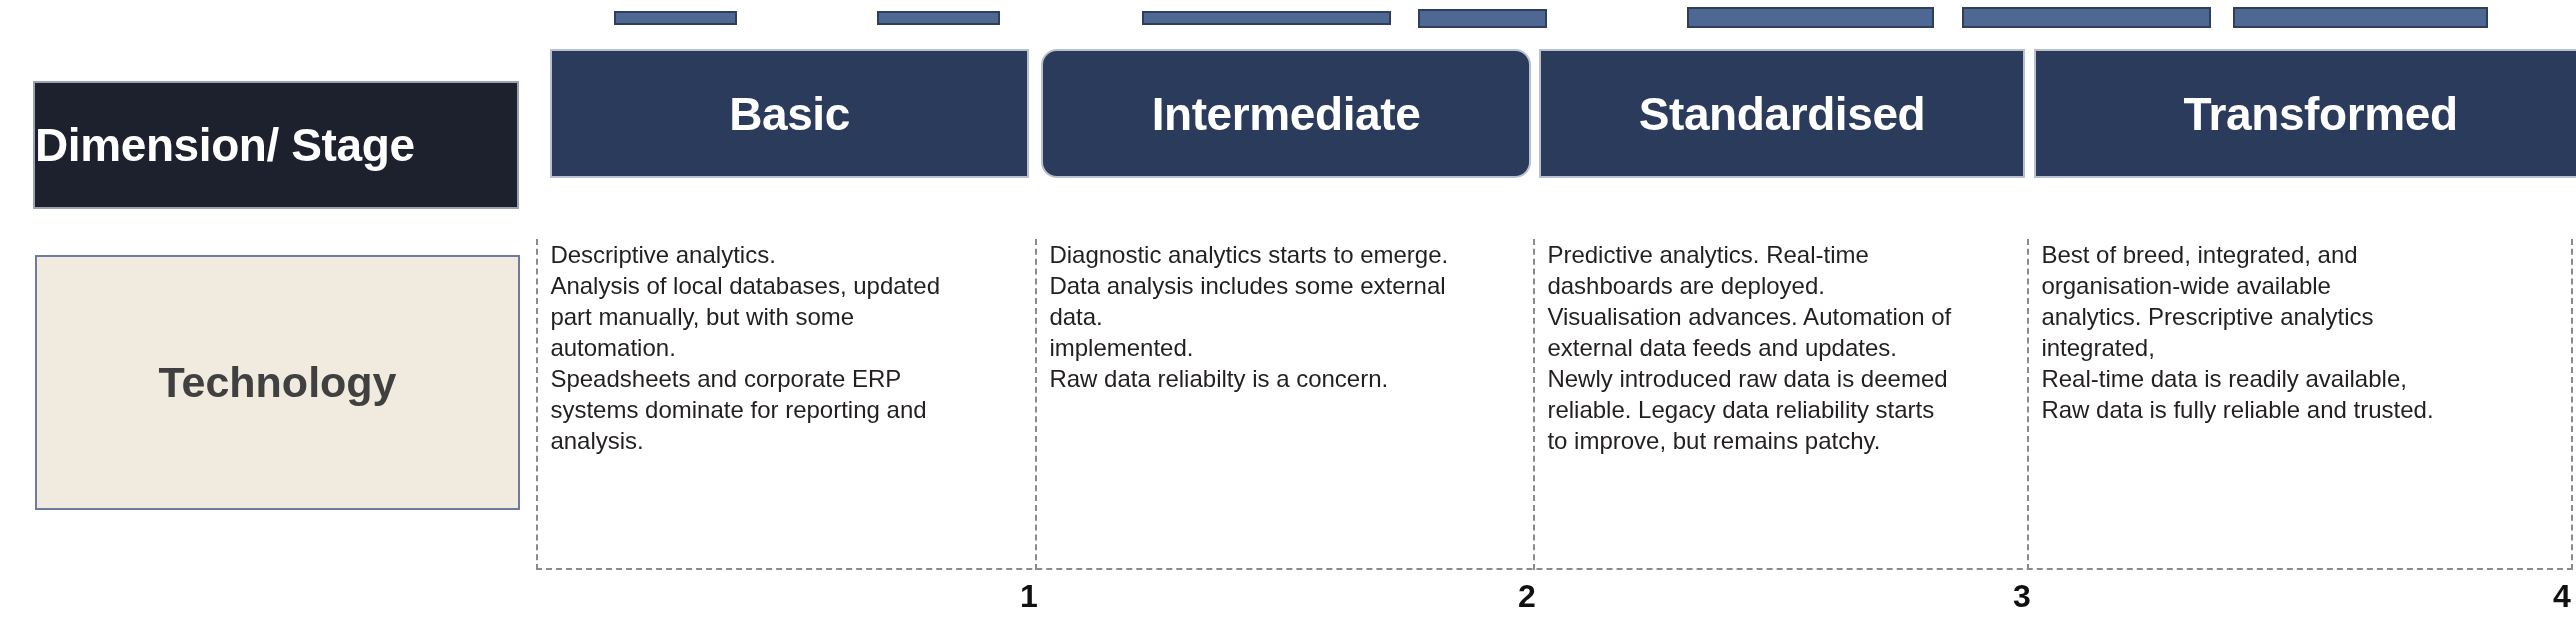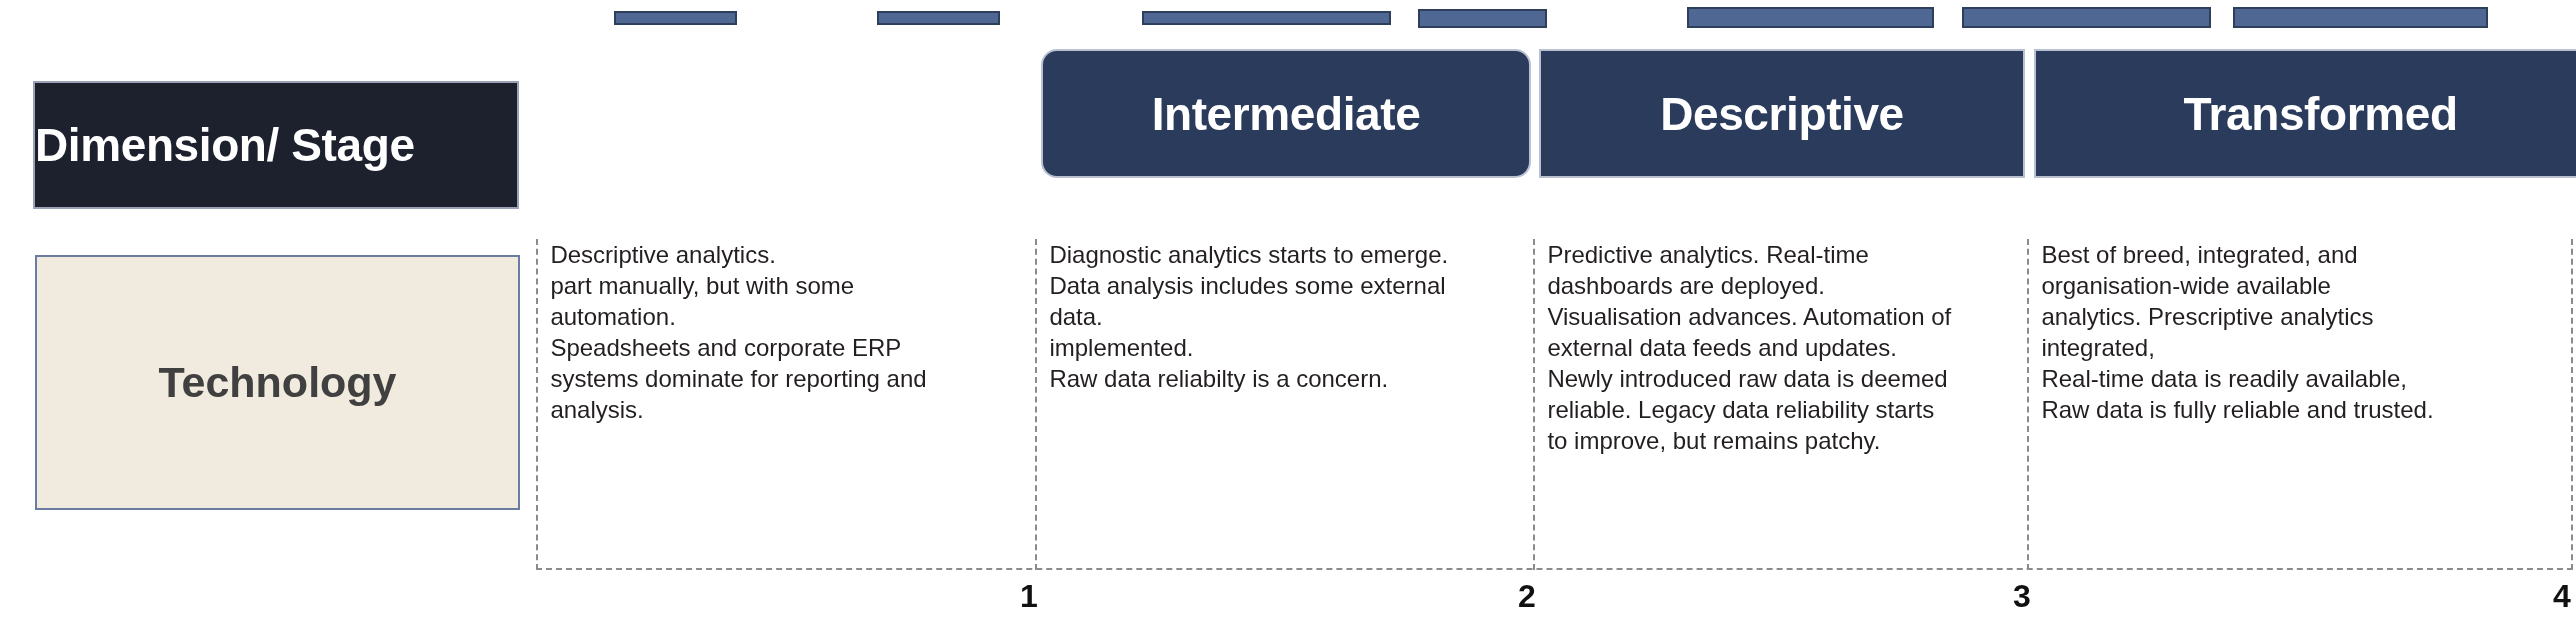--- a/index.html
+++ b/index.html
@@ -148,38 +148,42 @@
   <div class="topbar" style="left:2233px; top:7.2px; width:255px; height:21px;"></div>
 
   <div class="dim-header">
     <span class="dim-header-label">Dimension/ Stage</span>
   </div>
 
   <div class="dim-row-box">
     <span class="dim-row-label">Technology</span>
   </div>
 
+  <div class="stage-header" style="left:550px; width:479px;">
+    <span class="stage-header-label">Basic</span>
+  </div>
   <div class="stage-header" style="left:1041px; width:490px;border-radius:16px;">
     <span class="stage-header-label">Intermediate</span>
   </div>
   <div class="stage-header" style="left:1539px; width:486px;">
-    <span class="stage-header-label">Descriptive</span>
+    <span class="stage-header-label">Standardised</span>
   </div>
   <div class="stage-header" style="left:2034px; width:573px;">
     <span class="stage-header-label">Transformed</span>
   </div>
 
   <div class="vdash" style="left:536px;"></div>
   <div class="vdash" style="left:1035px;"></div>
   <div class="vdash" style="left:1533px;"></div>
   <div class="vdash" style="left:2027px;"></div>
   <div class="vdash" style="left:2571px;"></div>
 
   <div class="stage-cell" style="left:536px; width:499px;">
     <div class="cell-line">Descriptive analytics.</div>
+    <div class="cell-line">Analysis of local databases, updated</div>
     <div class="cell-line">part manually, but with some</div>
     <div class="cell-line">automation.</div>
     <div class="cell-line">Speadsheets and corporate ERP</div>
     <div class="cell-line">systems dominate for reporting and</div>
     <div class="cell-line">analysis.</div>
   </div>
 
   <div class="stage-cell" style="left:1035px; width:498px;">
     <div class="cell-line">Diagnostic analytics starts to emerge.</div>
     <div class="cell-line">Data analysis includes some external</div>

